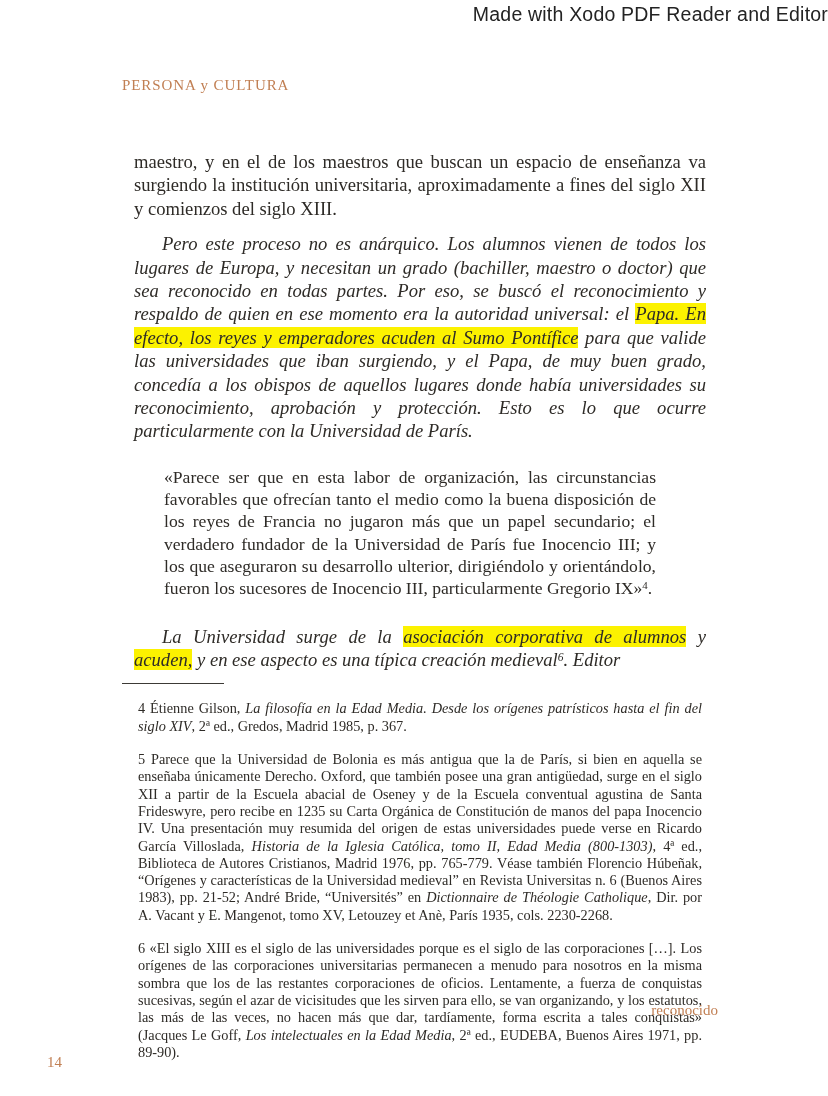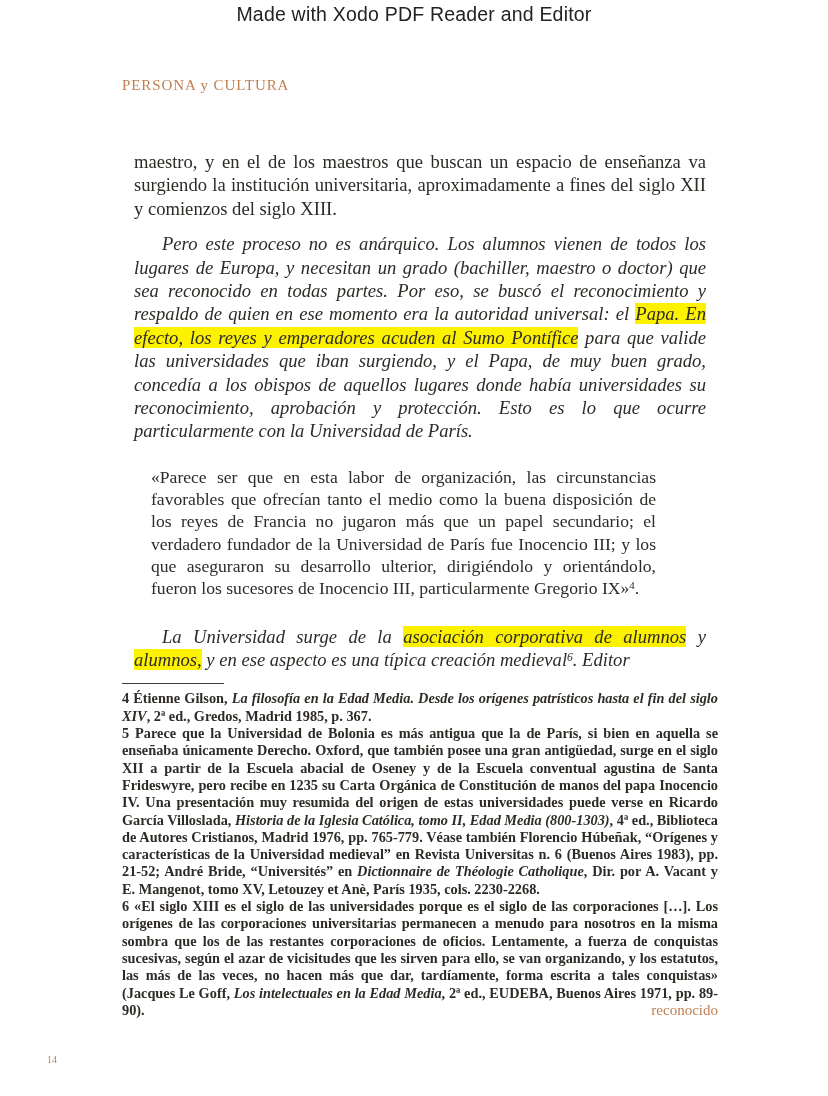--- a/index.html
+++ b/index.html
@@ -12,42 +12,42 @@
   .page{
     position:relative;
     width:828px;height:1096px;
     background:#ffffff;
     overflow:hidden;
     font-family:"Liberation Serif", serif;
     color:var(--ink);
   }
   .watermark{
     position:absolute;top:3px;left:0;width:828px;
-    text-align:center;
+    text-align:right;
     font-family:"Liberation Sans", sans-serif;
     font-size:19.5px;
     color:#232323;
     letter-spacing:0.2px;
   }
   .running-header{
     position:absolute;top:77px;left:122px;
     font-size:15px;
     color:var(--accent);
     letter-spacing:0.9px;
   }
   .body-column{
     position:absolute;top:138px;left:122px;width:596px;
     font-size:18.6px;
     line-height:23.4px;
     text-align:justify;
   }
   .para{margin:12px;}
   .para.indent{text-indent:28px;font-style:italic;}
   .quote{
-    margin:23px 62px 25px 29px;
+    margin:23px 62px 25px 42px;
     font-size:17.6px;
     line-height:22.3px;
     text-align:justify;
   }
   .run-hl{background:var(--hl);}
   .run-i{font-style:italic;}
   .run-sup{
     font-size:0.62em;
     position:relative;top:-0.45em;
     line-height:0;
@@ -56,29 +56,29 @@
     border:none;
     border-top:1.6px solid #3c3a36;
     width:102px;
     margin:9px 0 6px 0;
   }
   .footnotes{
     font-size:14.3px;
     line-height:17.3px;
     text-align:justify;
   }
-  .footnote{margin:0;font-weight:bold;}
+  .footnote{margin:16px;}
   .footer-label{
     position:absolute;top:1002px;right:110px;
     font-size:15px;
     color:var(--accent);
   }
   .page-number{
     position:absolute;top:1054px;left:47px;
-    font-size:10px;
+    font-size:15px;
     color:var(--accent);
   }
 </style>
 </head>
 <body>
 
 <div class="page">
 
   <div class="watermark">Made with Xodo PDF Reader and Editor</div>
 
@@ -86,21 +86,21 @@
 
   <div class="body-column">
 
     <p class="para"><span>maestro, y en el de los maestros que buscan un espacio de enseñanza va surgiendo la institución universitaria, aproximadamente a fines del siglo XII y comienzos del siglo XIII.</span></p>
 
     <p class="para indent"><span>Pero este proceso no es anárquico. Los alumnos vienen de todos los lugares de Europa, y necesitan un grado (bachiller, maestro o doctor) que sea reconocido en todas partes. Por eso, se buscó el reconocimiento y respaldo de quien en ese momento era la autoridad universal: el </span><span class="run-hl">Papa. En efecto, los reyes y emperadores acuden al Sumo Pontífice</span><span> para que valide las universidades que iban surgiendo, y el Papa, de muy buen grado, concedía a los obispos de aquellos lugares donde había universidades su reconocimiento, aprobación y protección. Esto es lo que ocurre particularmente con la Universidad de París.</span></p>
 
     <div class="quote"><span>«Parece ser que en esta labor de organización, las circunstancias favorables que ofrecían tanto el medio como la buena disposición de los reyes de Francia no jugaron más que un papel secundario; el verdadero fundador de la Universidad de París fue Inocencio III; y los que aseguraron su desarrollo ulterior, dirigiéndolo y orientándolo, fueron los sucesores de Inocencio III, particularmente Gregorio IX»</span><span class="run-sup">4</span><span>.</span></div>
 
 
-    <p class="para indent"><span>La Universidad surge de la </span><span class="run-hl">asociación corporativa de alumnos</span><span> y </span><span class="run-hl">alumnos,</span><span> y en ese aspecto es una típica creación medieval</span><span class="run-sup">6</span><span>. Editor</span></p>
+    <p class="para indent"><span>La Universidad surge de la </span><span class="run-hl">asociación corporativa de alumnos</span><span> y </span><span class="run-hl">acuden,</span><span> y en ese aspecto es una típica creación medieval</span><span class="run-sup">6</span><span>. Editor</span></p>
 
     <hr class="footnote-sep">
 
     <div class="footnotes">
       <p class="footnote"><span>4 Étienne Gilson, </span><span class="run-i">La filosofía en la Edad Media. Desde los orígenes patrísticos hasta el fin del siglo XIV</span><span>, 2ª ed., Gredos, Madrid 1985, p. 367.</span></p>
       <p class="footnote"><span>5 Parece que la Universidad de Bolonia es más antigua que la de París, si bien en aquella se enseñaba únicamente Derecho. Oxford, que también posee una gran antigüedad, surge en el siglo XII a partir de la Escuela abacial de Oseney y de la Escuela conventual agustina de Santa Frideswyre, pero recibe en 1235 su Carta Orgánica de Constitución de manos del papa Inocencio IV. Una presentación muy resumida del origen de estas universidades puede verse en Ricardo García Villoslada, </span><span class="run-i">Historia de la Iglesia Católica, tomo II, Edad Media (800-1303)</span><span>, 4ª ed., Biblioteca de Autores Cristianos, Madrid 1976, pp. 765-779. Véase también Florencio Húbeñak, “Orígenes y características de la Universidad medieval” en Revista Universitas n. 6 (Buenos Aires 1983), pp. 21-52; André Bride, “Universités” en </span><span class="run-i">Dictionnaire de Théologie Catholique</span><span>, Dir. por A. Vacant y E. Mangenot, tomo XV, Letouzey et Anè, París 1935, cols. 2230-2268.</span></p>
       <p class="footnote"><span>6 «El siglo XIII es el siglo de las universidades porque es el siglo de las corporaciones […]. Los orígenes de las corporaciones universitarias permanecen a menudo para nosotros en la misma sombra que los de las restantes corporaciones de oficios. Lentamente, a fuerza de conquistas sucesivas, según el azar de vicisitudes que les sirven para ello, se van organizando, y los estatutos, las más de las veces, no hacen más que dar, tardíamente, forma escrita a tales conquistas» (Jacques Le Goff, </span><span class="run-i">Los intelectuales en la Edad Media</span><span>, 2ª ed., EUDEBA, Buenos Aires 1971, pp. 89-90).</span></p>
     </div>
 
   </div>

